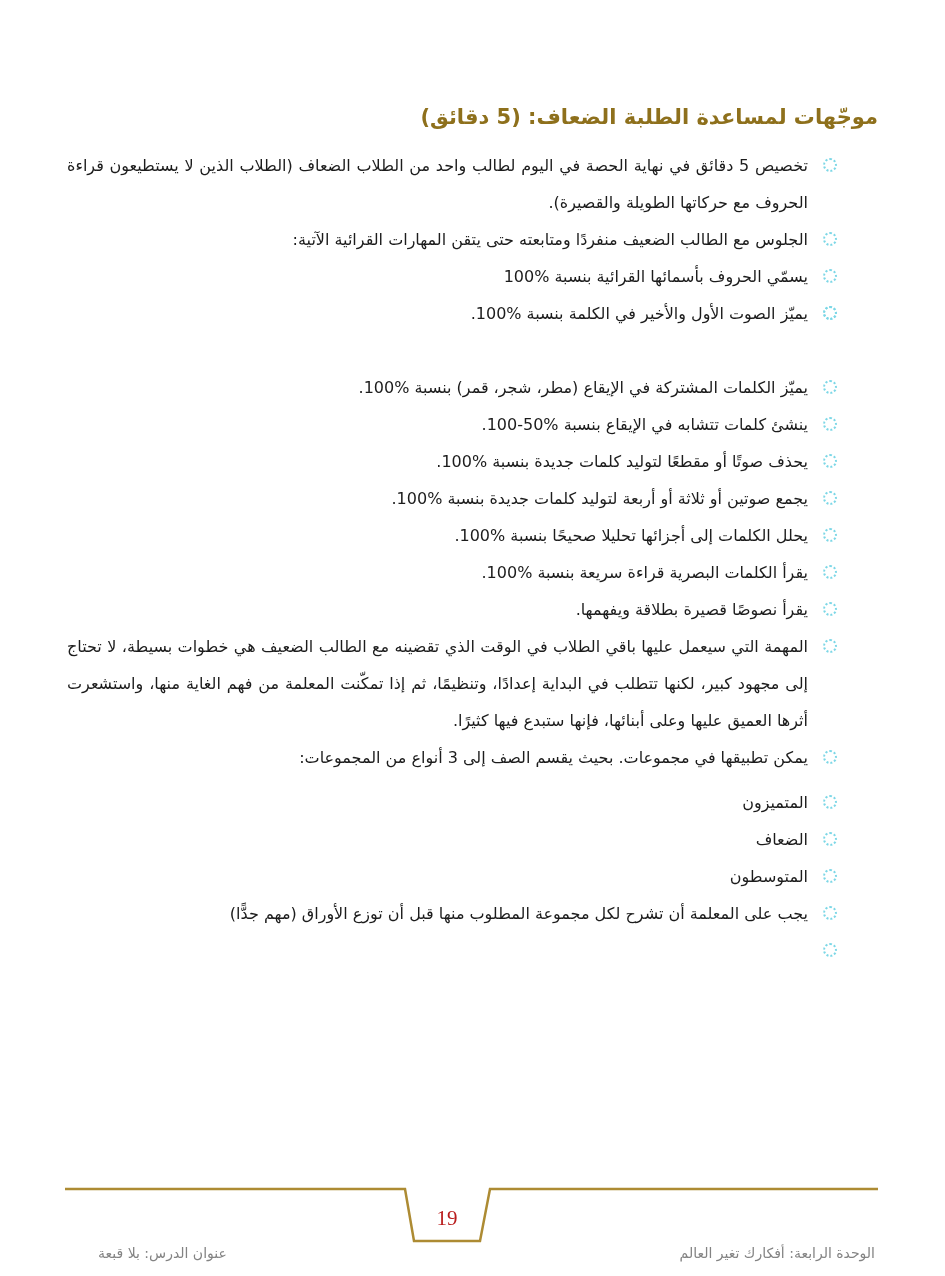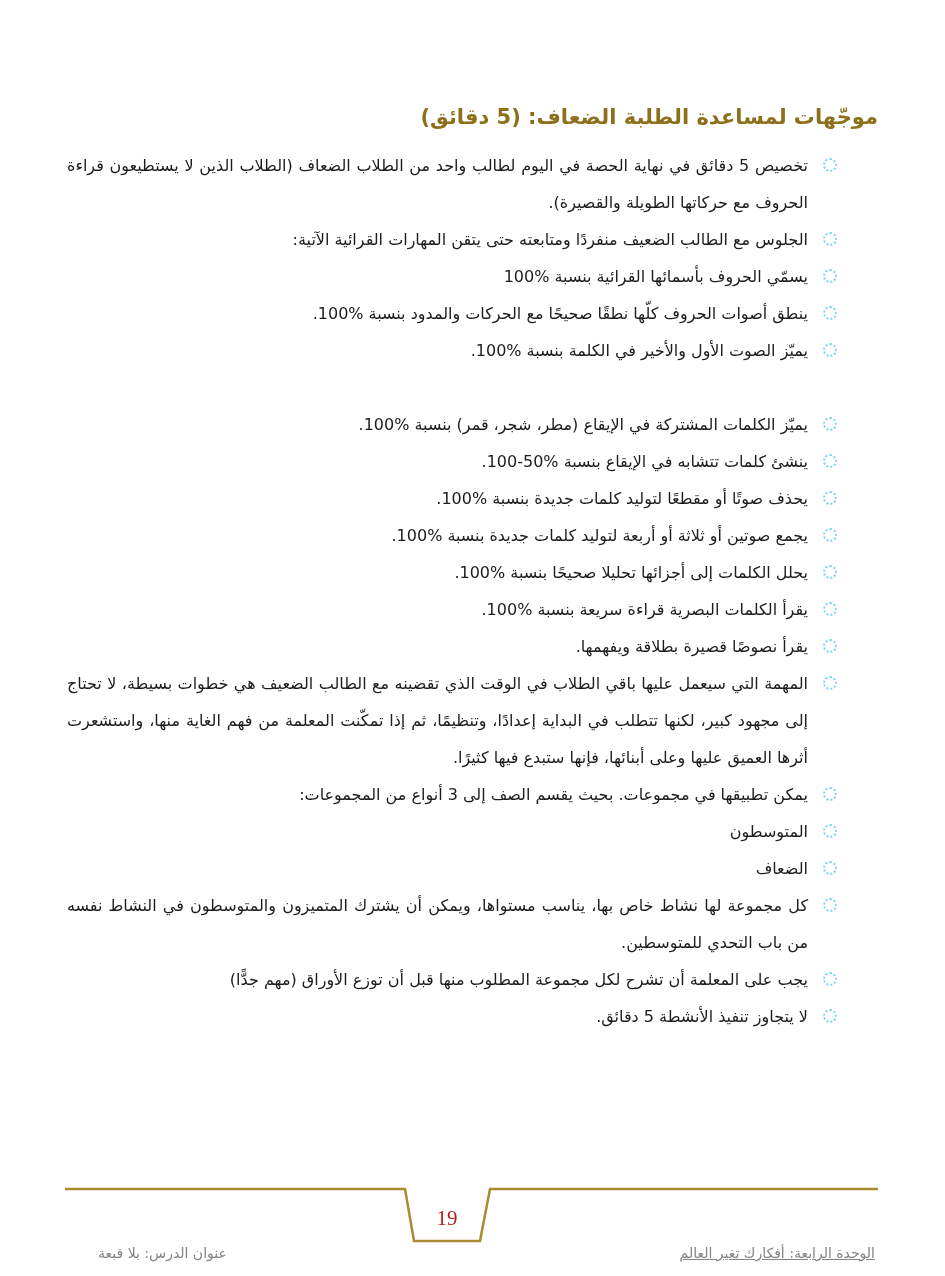--- a/index.html
+++ b/index.html
@@ -56,21 +56,21 @@
     height: 70px;
   }
   .footer-text {
     position: absolute;
     top: 1243px;
     font-size: 14px;
     line-height: 20px;
     color: #838383;
   }
   .footer-text.left  { left: 98px;  text-align: left; }
-  .footer-text.right { right: 70px; text-align: center; text-decoration: underline; }
+  .footer-text.right { right: 70px; text-align: center; }
   .page-number {
     position: absolute;
     top: 1206px;
     left: 414px;
     width: 66px;
     text-align: center;
     font-family: "Liberation Serif", serif;
     font-size: 21px;
     color: #b91c1c;
   }
@@ -90,21 +90,20 @@
     <div class="item">
       <span class="bullet"></span>
       <span>الجلوس مع الطالب الضعيف منفردًا ومتابعته حتى يتقن المهارات القرائية الآتية:</span>
     </div>
     <div class="item">
       <span class="bullet"></span>
       <span>يسمّي الحروف بأسمائها القرائية بنسبة %100</span>
     </div>
     <div class="item">
       <span class="bullet"></span>
-      <span>ينطق أصوات الحروف كلّها نطقًا صحيحًا مع الحركات والمدود بنسبة %100.</span>
     </div>
     <div class="item gap-after">
       <span class="bullet"></span>
       <span>يميّز الصوت الأول والأخير في الكلمة بنسبة %100.</span>
     </div>
     <div class="item">
       <span class="bullet"></span>
       <span>يميّز الكلمات المشتركة في الإيقاع (مطر، شجر، قمر) بنسبة %100.</span>
     </div>
     <div class="item">
@@ -132,39 +131,38 @@
       <span>يقرأ نصوصًا قصيرة بطلاقة ويفهمها.</span>
     </div>
     <div class="item">
       <span class="bullet"></span>
       <span>المهمة التي سيعمل عليها باقي الطلاب في الوقت الذي تقضينه مع الطالب الضعيف هي خطوات بسيطة، لا تحتاج إلى مجهود كبير، لكنها تتطلب في البداية إعدادًا، وتنظيمًا، ثم إذا تمكّنت المعلمة من فهم الغاية منها، واستشعرت أثرها العميق عليها وعلى أبنائها، فإنها ستبدع فيها كثيرًا.</span>
     </div>
     <div class="item">
       <span class="bullet"></span>
       <span>يمكن تطبيقها في مجموعات. بحيث يقسم الصف إلى 3 أنواع من المجموعات:</span>
     </div>
-    <div class="item">
+    <div class="item space-before">
       <span class="bullet"></span>
-      <span>المتوسطون</span>
+      <span>المتميزون</span>
     </div>
     <div class="item">
       <span class="bullet"></span>
       <span>الضعاف</span>
     </div>
     <div class="item">
       <span class="bullet"></span>
-      <span>كل مجموعة لها نشاط خاص بها، يناسب مستواها، ويمكن أن يشترك المتميزون والمتوسطون في النشاط نفسه من باب التحدي للمتوسطين.</span>
+      <span>المتوسطون</span>
     </div>
     <div class="item">
       <span class="bullet"></span>
       <span>يجب على المعلمة أن تشرح لكل مجموعة المطلوب منها قبل أن توزع الأوراق (مهم جدًّا)</span>
     </div>
     <div class="item">
       <span class="bullet"></span>
-      <span>لا يتجاوز تنفيذ الأنشطة 5 دقائق.</span>
     </div>
   </div>
 
   <svg class="footer-line-svg" viewBox="0 0 945 70" xmlns="http://www.w3.org/2000/svg">
     <path d="M65,9 H405 L414,61 H480 L490,9 H878" fill="none" stroke="#ad8b33" stroke-width="2.5" stroke-linejoin="miter"></path>
   </svg>
 
   <div class="footer-text left" dir="rtl">عنوان الدرس: بلا قبعة</div>
 
   <div class="footer-text right" dir="rtl">الوحدة الرابعة: أفكارك تغير العالم</div>

